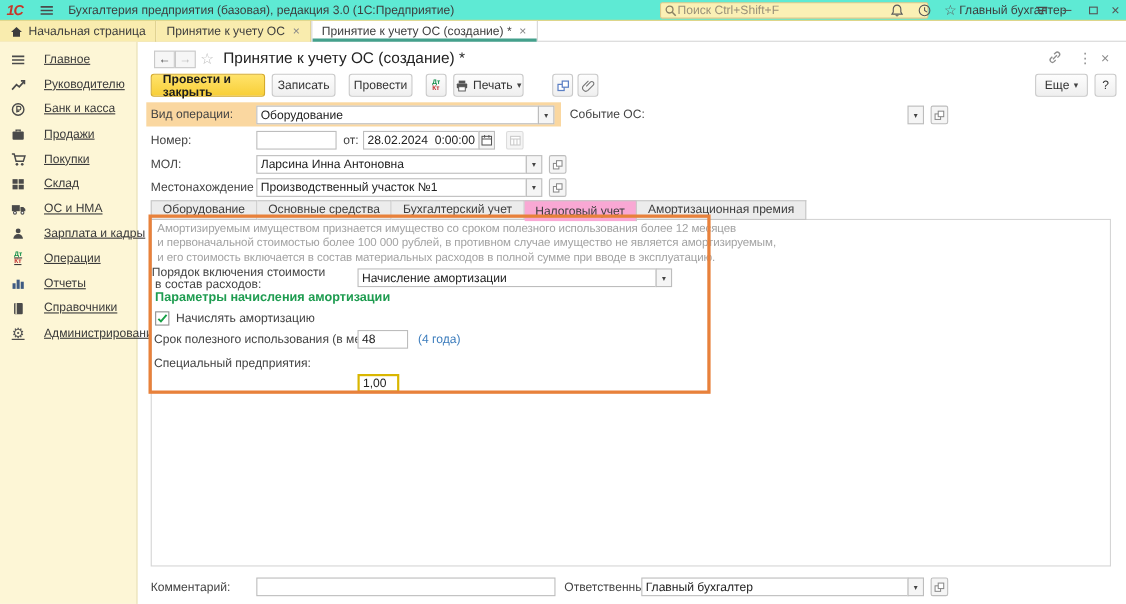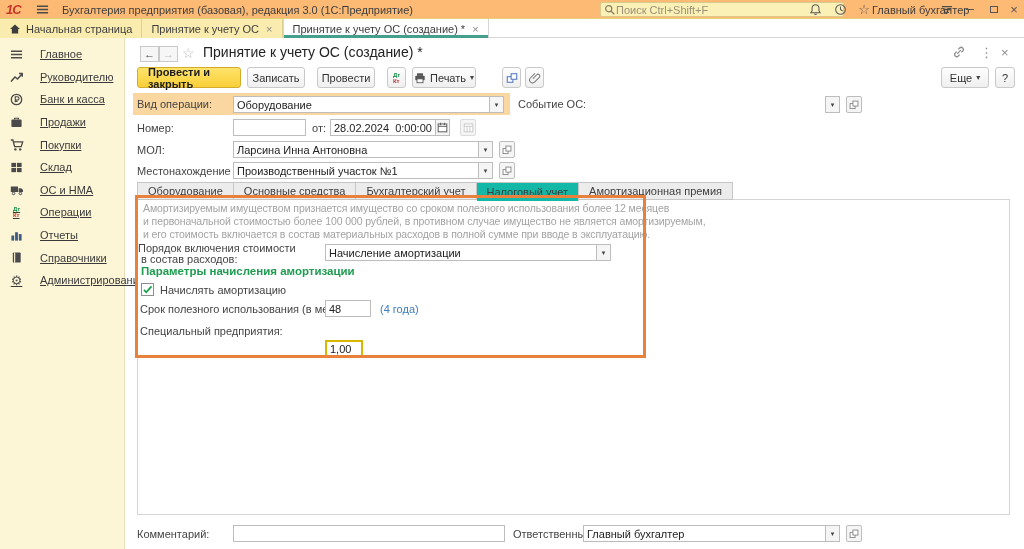--- a/index.html
+++ b/index.html
@@ -1,21 +1,21 @@
 <!DOCTYPE html>
 <html><head>
 <meta charset="utf-8">
 <style>
   * { box-sizing: border-box; margin: 0; padding: 0; }
   html,body { width:1024px; height:549px; }
   body { font-family:"Liberation Sans", sans-serif; font-size:11px; color:#333; background:#fff; overflow:hidden; }
   .stage { position:relative; width:1024px; height:549px; background:#fff; }
 
   
-  .topbar { position:absolute; left:0; top:0; width:1024px; height:19px; background:#fdba74; border-bottom:1px solid #e6d075; }
+  .topbar { position:absolute; left:0; top:0; width:1024px; height:19px; background:#5eead4; border-bottom:1px solid #e6d075; }
   .topbar > * { position:absolute; top:0; height:19px; display:flex; align-items:center; }
   .logo { left:6px; font-weight:bold; font-style:italic; font-size:13px; color:#c6372a; letter-spacing:-1px; }
   .hamb { left:36px; }
   .app-title { left:62px; color:#3d3d3d; }
   .gsearch { left:600px; width:244px; top:2px; height:15px; background:#fbf0b5; border:1px solid #dcc98c; border-radius:2px; padding-left:3px; }
   .gsearch input { border:none; background:transparent; outline:none; font:11px "Liberation Sans",sans-serif; color:#555; width:180px; }
   .gsearch input::placeholder { color:#9a9178; }
   .tb-ico { width:18px; justify-content:center; cursor:default; }
   .user-role { left:872px; color:#3d3d3d; }
   .winbtn { width:16px; justify-content:center; color:#555; font-size:11px; }
@@ -54,21 +54,21 @@
   .field.num { text-align:left; }
   .field.focus { border:2px solid #d9b600; }
   .dropbtn { position:absolute; width:15px; height:17px; border:1px solid #bdbdbd; background:#f5f5f5; display:flex; align-items:center; justify-content:center; font-size:7px; color:#444; }
   .openbtn { position:absolute; width:16px; height:17px; border:1px solid #bdbdbd; background:#f5f5f5; border-radius:2px; display:flex; align-items:center; justify-content:center; margin-left:3px; }
   .hl { position:absolute; left:133px; top:93px; width:377px; height:22px; background:#fad7a0; }
 
   
   .ptabs { position:absolute; left:137px; top:182px; display:flex; z-index:2; }
   .ptab { height:18px; display:flex; align-items:center; padding:0 10px; background:#ececec; border:1px solid #c6c6c6; border-left:none; color:#3d3d3d; white-space:nowrap; }
   .ptab:first-child { border-left:1px solid #c6c6c6; }
-  .ptab.active { background:#14b8a6; height:19px; border-bottom:none; }
+  .ptab.active { background:#f9a8d4; height:19px; border-bottom:none; }
   .panel { position:absolute; left:137px; top:199px; width:873px; height:316px; border:1px solid #d5d5d5; background:#fff; }
   .frame { position:absolute; left:135px; top:195px; width:511px; height:163px; border:3px solid #e8813b; z-index:4; pointer-events:none; }
   .info { position:absolute; font-size:10.5px; color:#a3a3a3; white-space:nowrap; letter-spacing:-0.1px; }
   .grnhdr { position:absolute; left:141px; top:265px; color:#1e9c50; font-weight:bold; font-size:11.5px; }
   .chk { position:absolute; left:141px; top:283px; width:13px; height:13px; border:1px solid #8f8f8f; background:#fff; display:flex; align-items:center; justify-content:center; }
   .hint { position:absolute; color:#3d7dbd; }
   svg { display:block; }
 </style>
 </head>
 <body>
@@ -200,20 +200,29 @@
           <svg width="14" height="14" viewBox="0 0 14 14">
             <rect x="0.8" y="3.5" width="7.2" height="5.5" fill="#4a4a4a"></rect>
             <path d="M8.6 5.2h2.6l1.8 1.8V9H8.6Z" fill="#4a4a4a"></path>
             <circle cx="3.6" cy="10.4" r="1.3" fill="#fff" stroke="#4a4a4a"></circle>
             <circle cx="10.4" cy="10.4" r="1.3" fill="#fff" stroke="#4a4a4a"></circle>
           </svg>
         </span>
       <span>ОС и НМА</span>
     </div>
     <div class="sitem">
+      <span class="ic">
+          <svg width="13" height="13" viewBox="0 0 14 14">
+            <circle cx="7" cy="4.2" r="2.4" fill="#4a4a4a"></circle>
+            <path d="M2.3 12a4.7 4.7 0 0 1 9.4 0Z" fill="#4a4a4a"></path>
+          </svg>
+        </span>
+      <span>Зарплата и кадры</span>
+    </div>
+    <div class="sitem">
       <span class="ic dtkt">
           <span><span class="d">Дт</span><br><span class="k">Кт</span></span>
         </span>
       <span>Операции</span>
     </div>
     <div class="sitem">
       <span class="ic">
           <svg width="13" height="13" viewBox="0 0 14 14">
             <rect x="1.5" y="7" width="3" height="5.5" fill="#3e5a82"></rect>
             <rect x="5.5" y="3.5" width="3" height="9" fill="#3e5a82"></rect>

